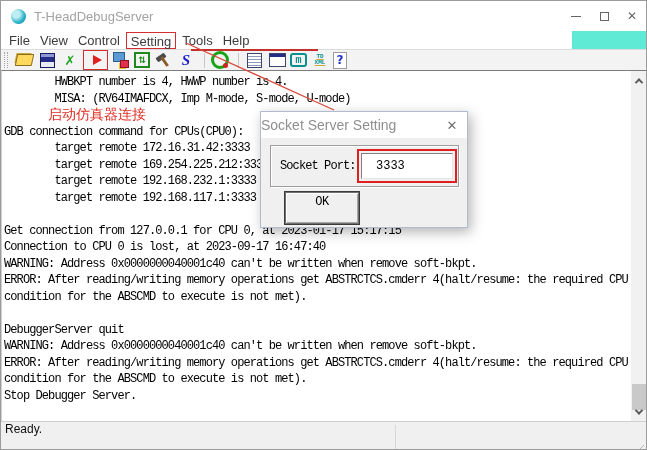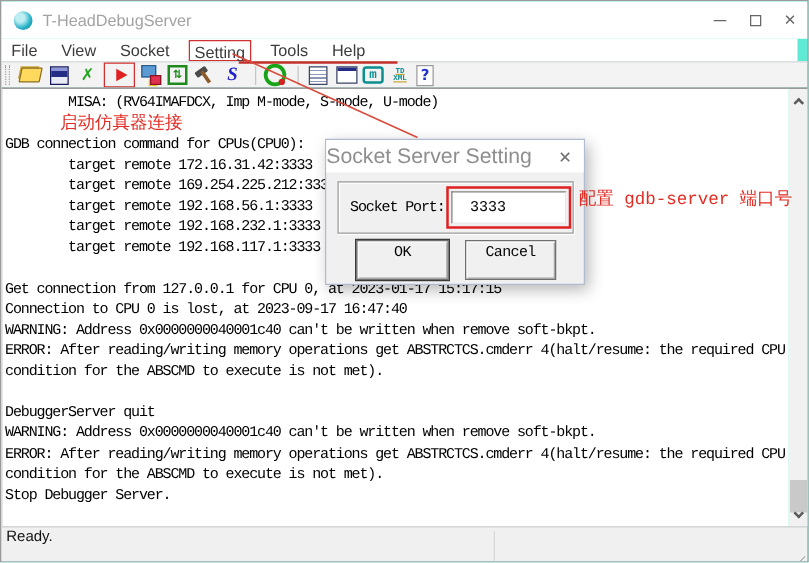--- a/index.html
+++ b/index.html
@@ -10,21 +10,21 @@
   .titlebar { position:absolute; left:0; top:0; width:645px; height:30px; background:#fff; display:flex; align-items:center; }
   .app-icon { width:15px; height:15px; margin-left:10px; border-radius:50%;
     background:radial-gradient(circle at 35% 35%, #bfeef2 0 25%, #2ab3c9 60%, #11798e 100%); }
   .title-text { margin-left:8px; font-size:13px; color:#a3a3a3; }
   .win-controls { margin-left:auto; display:flex; align-items:center; height:100%; }
   .win-btn { width:28px; height:100%; display:flex; align-items:center; justify-content:center; color:#666; font-size:12px; }
   .glyph-min { width:10px; height:1px; background:#666; }
   .glyph-max { width:9px; height:9px; border:1px solid #666; }
 
   
-  .menubar { position:absolute; left:0; top:30px; width:637px; height:18px; background:#fff; display:flex; align-items:center; padding-left:4px;gap:9px; }
+  .menubar { position:absolute; left:0; top:30px; width:571px; height:18px; background:#fff; display:flex; align-items:center; padding-left:4px; }
   .menu-item { font-size:13px; color:#3c3c3c; padding:0 4px; height:17px; line-height:17px; margin-right:2px; }
   .menu-item.boxed { border:1px solid #d23030; }
 
   
   .toolbar { position:absolute; left:0; top:48px; width:645px; height:21px; background:#f3f3f3; border-top:1px solid #dcdcdc; display:flex; align-items:center; }
   .tb-grip { width:4px; height:16px; border-left:1px dotted #a5a5a5; border-right:1px dotted #a5a5a5; margin:0 6px 0 3px; }
   .ticon { width:20px; height:20px; margin-right:3px; display:inline-flex; align-items:center; justify-content:center; position:relative; font-family:"DejaVu Sans",sans-serif; }
   .ticon.boxed { border:1px solid #d23030; width:25px; }
   .tb-sep { width:1px; height:15px; background:#c6c6c6; margin:0 5px; }
 
@@ -72,21 +72,21 @@
   .status-text { padding-left:4px; font-size:12px; color:#111; }
   .status-sep { position:absolute; left:394px; top:3px; bottom:3px; width:1px; background:#d7d7d7; }
   .resize-grip { position:absolute; right:2px; bottom:2px; width:13px; height:13px;
     background:repeating-linear-gradient(135deg, transparent 0 3px, #b9b9b9 3px 4px);
     clip-path:polygon(100% 0, 100% 100%, 0 100%); }
 
   
   .dialog { position:absolute; left:259px; top:110px; width:208px; height:117px; background:#f0f0f0;
     border:1px solid #b0bccd; box-shadow:3px 4px 12px rgba(0,0,0,.3); }
   .dlg-titlebar { height:26px; background:#fff; display:flex; align-items:center; }
-  .dlg-title { flex:1; font-size:17px; color:#8f8f8f; }
+  .dlg-title { flex:1; font-size:14px; color:#8f8f8f; }
   .dlg-close { width:30px; text-align:center; color:#707070; font-size:13px; }
   .dlg-group { position:absolute; left:9px; top:33px; width:189px; height:42px; border:1px solid #9c9c9c;
     box-shadow:inset 1px 1px 0 #fff, 1px 1px 0 #fff; }
   .dlg-label { position:absolute; left:9px; top:13px; font-family:"Liberation Mono","DejaVu Sans Mono",monospace; font-size:12px; letter-spacing:-0.9px; color:#000; }
   .port-redbox { position:absolute; left:86px; top:3px; width:100px; height:34px; border:2px solid #e02020; display:flex; align-items:center; justify-content:center; }
   .port-input { width:92px; height:26px; background:#fff; border:1px solid; border-color:#7f7f7f #e6e6e6 #e6e6e6 #7f7f7f;
     font-family:"Liberation Mono","DejaVu Sans Mono",monospace; font-size:12px; padding:0 14px; outline:none; }
   .dlg-btn { position:absolute; top:80px; height:32px; background:#f0f0f0; border:1px solid #6f6f6f;
     box-shadow:inset 1px 1px 0 #fff, inset -1px -1px 0 #a6a6a6;
     font-family:"Liberation Mono","DejaVu Sans Mono",monospace; font-size:12px; letter-spacing:-0.5px; text-align:center; line-height:19px; color:#000; }
@@ -112,21 +112,21 @@
       <span class="win-btn">
           <span class="glyph-max"></span>
         </span>
       <span class="win-btn">✕</span>
     </div>
   </div>
 
   <div class="menubar" id="menubar">
       <span class="menu-item">File</span>
       <span class="menu-item">View</span>
-      <span class="menu-item">Socket</span>
+      <span class="menu-item">Control</span>
       <span class="menu-item boxed">Setting</span>
       <span class="menu-item">Tools</span>
       <span class="menu-item">Help</span>
     </div>
 
   <div class="toolbar" id="toolbar">
     <span class="tb-grip"></span>
   <span class="ticon t-open"></span>
       <span class="ticon t-save"></span>
       <span class="ticon t-clear">✗</span>
@@ -140,26 +140,26 @@
       <span class="tb-sep"></span>
       <span class="ticon t-props"></span>
       <span class="ticon t-inspect"></span>
       <span class="ticon t-memory">m</span>
       <span class="ticon t-tdxml">TD
 XML</span>
       <span class="ticon t-help">?</span>
     </div>
 
   <div class="console" id="console">
+      <div class="cline">        HWBKPT number is 4, HWWP number is 4.</div>
       <div class="cline">        MISA: (RV64IMAFDCX, Imp M-mode, S-mode, U-mode)</div>
       <div class="cline annot">启动仿真器连接</div>
       <div class="cline">GDB connection command for CPUs(CPU0):</div>
       <div class="cline">        target remote 172.16.31.42:3333</div>
       <div class="cline">        target remote 169.254.225.212:3333</div>
-      <div class="cline">        target remote 192.168.56.1:3333</div>
       <div class="cline">        target remote 192.168.232.1:3333</div>
       <div class="cline">        target remote 192.168.117.1:3333</div>
       <div class="cline"></div>
       <div class="cline">Get connection from 127.0.0.1 for CPU 0, at 2023-01-17 15:17:15</div>
       <div class="cline">Connection to CPU 0 is lost, at 2023-09-17 16:47:40</div>
       <div class="cline">WARNING: Address 0x0000000040001c40 can't be written when remove soft-bkpt.</div>
       <div class="cline">ERROR: After reading/writing memory operations get ABSTRCTCS.cmderr 4(halt/resume: the required CPU</div>
       <div class="cline">condition for the ABSCMD to execute is not met).</div>
       <div class="cline"></div>
       <div class="cline">DebuggerServer quit</div>
@@ -190,23 +190,21 @@
       <span class="dlg-title">Socket Server Setting</span>
       <span class="dlg-close">✕</span>
     </div>
     <div class="dlg-group">
       <span class="dlg-label">Socket Port:</span>
       <span class="port-redbox">
         <input class="port-input" value="3333" style="">
       </span>
     </div>
     <div class="dlg-btn btn-ok">OK</div>
-    <div class="dlg-btn btn-cancel">Cancel</div>
-  </div>
-
-  <div class="annot-port">配置 gdb-server 端口号</div>
+  </div>
+
 
   <svg class="annot-overlay" width="647" height="450" viewBox="0 0 647 450">
     <line x1="190" y1="49" x2="317" y2="49" stroke="#c4302a" stroke-width="2"></line>
     <line x1="185" y1="42" x2="333" y2="109" stroke="#d84a3c" stroke-width="1.3"></line>
   </svg>
 
 </div>
 
 </body></html>

